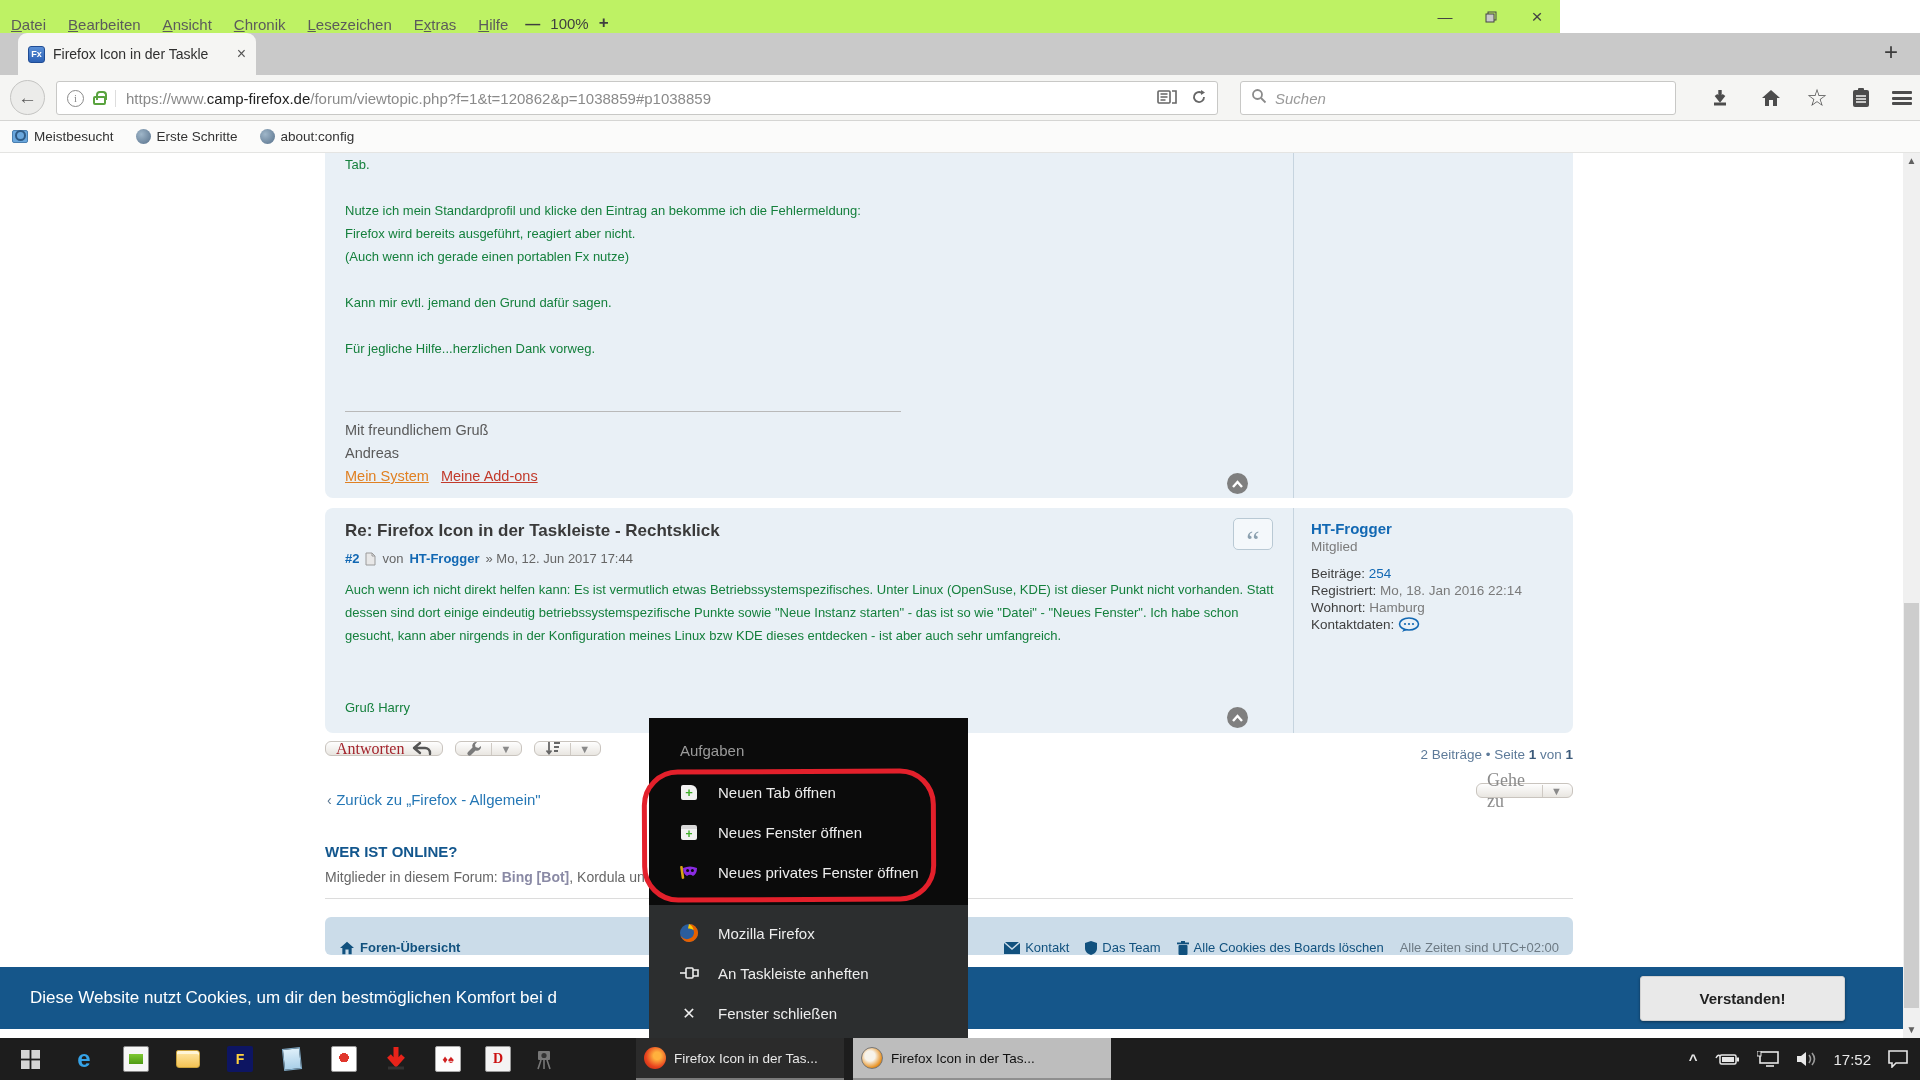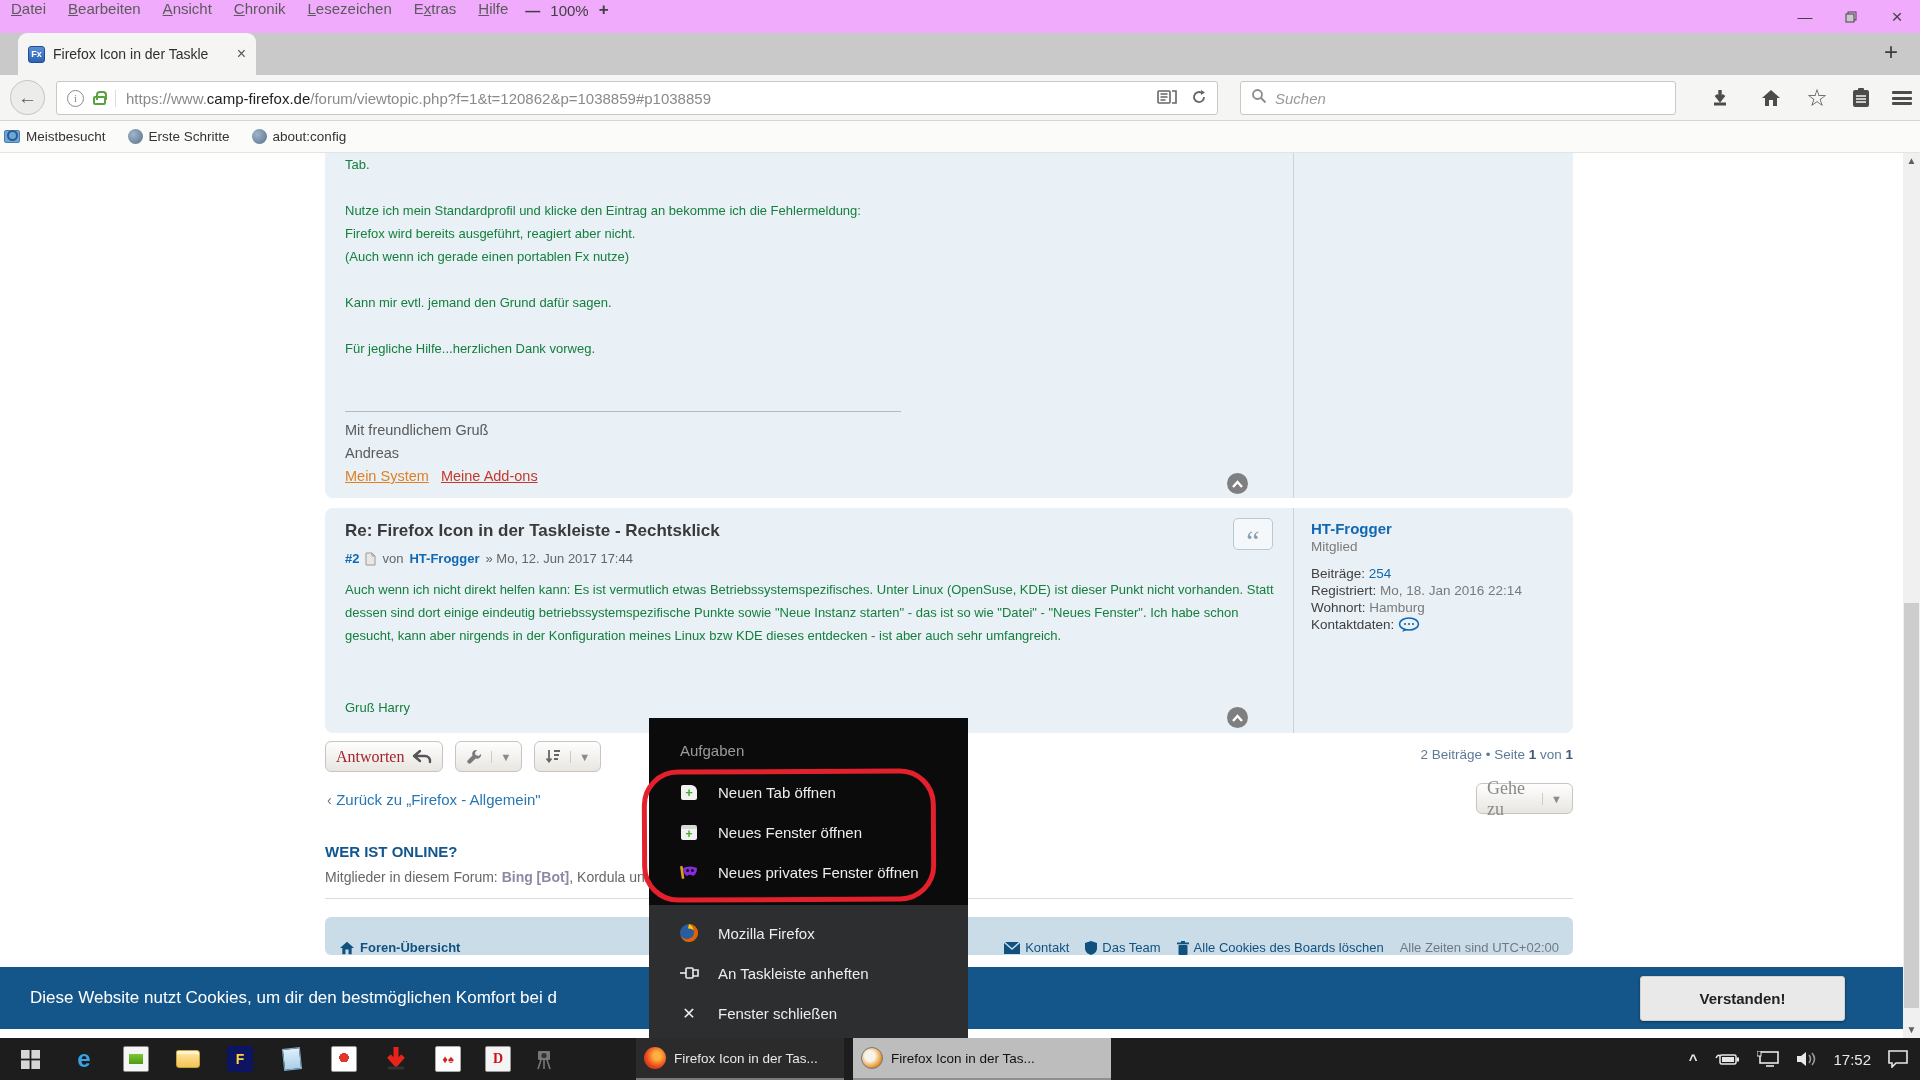--- a/index.html
+++ b/index.html
@@ -1,21 +1,21 @@
 <!DOCTYPE html>
 <html><head>
 <meta charset="utf-8">
 <style>
   * { margin:0; padding:0; box-sizing:border-box; }
   html,body { width:1920px; height:1080px; overflow:hidden; font-family:"Liberation Sans", sans-serif; }
   body { position:relative; background:#fff; }
   .abs { position:absolute; }
 
   
-  .titlebar { left:0; top:0; width:1920px; height:33px; background:#f0abfc; display:flex; align-items:flex-start; color:#5b5b5b; font-size:15px; }
+  .titlebar { left:0; top:0; width:1560px; height:33px; background:#bef264; display:flex; align-items:flex-end; color:#5b5b5b; font-size:15px; }
   .menu-item { padding:0 11px; cursor:default; }
   .menu-item .key { text-decoration:underline; }
   .zoomctl { display:flex; align-items:center; gap:10px; margin-left:6px; color:#3f3f3f; }
   .winbtns { position:absolute; right:0; top:0; height:33px; display:flex; }
   .winbtn { width:46px; height:33px; display:flex; align-items:center; justify-content:center; color:#444; font-size:15px; }
 
   .tabstrip { left:0; top:33px; width:1920px; height:42px; background:#c9c9c9; }
   .tab { position:absolute; left:18px; top:0; width:238px; height:42px; background:#f5f5f3; border-radius:9px 9px 0 0; display:flex; align-items:center; padding:0 10px; gap:8px; }
   .favicon { width:17px; height:17px; background:linear-gradient(#5a8fd6,#2d62b5); border:1px solid #1f4c94; border-radius:3px; color:#fff; font-size:9px; font-weight:bold; display:flex; align-items:center; justify-content:center; }
   .tabtitle { font-size:14px; color:#2f2f2f; white-space:nowrap; overflow:hidden; width:170px; }
@@ -29,21 +29,21 @@
   .lock { width:13px; height:9px; border:2px solid #59a33e; border-radius:2px; position:relative; margin-top:5px; }
   .lock:before { content:""; position:absolute; left:1px; top:-7px; width:7px; height:7px; border:2px solid #59a33e; border-bottom:none; border-radius:4px 4px 0 0; }
   .urltext { white-space:nowrap; overflow:hidden; color:#8a8a8a; border-left:1px solid #ddd; padding-left:10px; }
   .urltext b { color:#222; font-weight:normal; }
   .urlicons { margin-left:auto; display:flex; align-items:center; gap:14px; color:#666; }
   .searchfield { position:absolute; left:1240px; top:6px; width:436px; height:34px; background:#fff; border:1px solid #c8c8c6; border-radius:3px; display:flex; align-items:center; padding:0 10px; gap:8px; }
   .placeholder { color:#9a9a9a; font-size:15px; font-style:italic; }
   .tbicon { position:absolute; top:10px; width:28px; height:26px; display:flex; align-items:center; justify-content:center; color:#4c4c4c; }
   .burger i { display:block; width:20px; height:3px; background:#4c4c4c; margin:2.5px 0; border-radius:1px; }
 
-  .bookmarksbar { left:0; top:121px; width:1920px; height:32px; background:#fbfbfa; border-bottom:1px solid #e4e4e2; display:flex; align-items:center; padding-left:4px; gap:22px; font-size:13.5px; color:#333; }
+  .bookmarksbar { left:0; top:121px; width:1920px; height:32px; background:#fbfbfa; border-bottom:1px solid #e4e4e2; display:flex; align-items:center; padding-left:12px; gap:22px; font-size:13.5px; color:#333; }
   .bm { display:flex; align-items:center; gap:6px; }
   .globe { width:15px; height:15px; border-radius:50%; background:radial-gradient(circle at 35% 35%, #9fb6c9, #56708a); }
   .bmfolder { width:16px; height:13px; background:#6aa7dd; border:1px solid #4a7fb0; border-radius:2px; position:relative; }
   .bmfolder:after { content:""; position:absolute; right:1px; bottom:1px; width:7px; height:7px; border:2px solid #2e5a85; border-radius:50%; }
 
   
   .content { left:0; top:153px; width:1903px; height:885px; background:#fff; overflow:hidden; }
   .panel { position:absolute; left:325px; width:1248px; background:#e9f0f6; border-radius:8px; }
   .pdivider { position:absolute; left:968px; top:0; bottom:0; border-left:1px solid #c6d4df; }
   .bodytext { font-size:13px; color:#15803d; line-height:23px; }
@@ -56,21 +56,21 @@
   .totop svg { display:block; }
   .ptitle { font-size:17px; font-weight:bold; color:#3a3a3a; }
   .pmeta { font-size:13px; color:#666; display:flex; align-items:center; gap:6px; }
   .quotebtn { position:absolute; left:908px; top:10px; width:40px; height:32px; background:#f4f8fb; border:1px solid #b9c9d4; border-radius:5px; color:#8ba0af; font-size:30px; font-family:"Liberation Serif",serif; text-align:center; line-height:44px; }
   .profile { position:absolute; left:986px; top:12px; width:250px; font-size:13.5px; color:#464646; }
   .pname { font-size:15px; font-weight:bold; color:#1268b3; }
   .prank { color:#7a7a7a; margin-top:2px; }
   .pfield { margin-top:2px; }
   .pfield .lab { color:#3f3f3f; }
   .pfield .val { color:#7a7a7a; }
-  .fbtn { height:31px; background:linear-gradient(#fefefe,#e9e6e1); border:1px solid #c9c4be; border-radius:6px; display:inline-flex; align-items:center; padding:0 10px; gap:8px; }
+  .fbtn { height:15px; background:linear-gradient(#fefefe,#e9e6e1); border:1px solid #c9c4be; border-radius:6px; display:inline-flex; align-items:center; padding:0 10px; gap:8px; }
   .fbtn .drop { border-left:1px solid #cfcac4; padding-left:8px; color:#8a8a8a; font-size:11px; }
   .replytxt { font-family:"Liberation Serif",serif; font-size:16px; color:#a3242c; }
   .gehetxt { font-family:"Liberation Serif",serif; font-size:18px; color:#8b8b8b; }
   .pagetxt { font-size:13.5px; color:#5d7a99; }
   .pagetxt b { color:#3c5a7a; }
   .backlink { font-size:15px; color:#2577b5; text-decoration:none; }
   .who-title { font-size:15px; font-weight:bold; color:#12568d; }
   .who-line { font-size:14px; color:#666; }
   .who-line b { color:#8a8aa5; }
   .footerbar { position:absolute; left:325px; top:764px; width:1248px; height:38px; background:#cbdce9; border-radius:6px; display:flex; align-items:flex-end; padding:0 14px; font-size:13px; }

